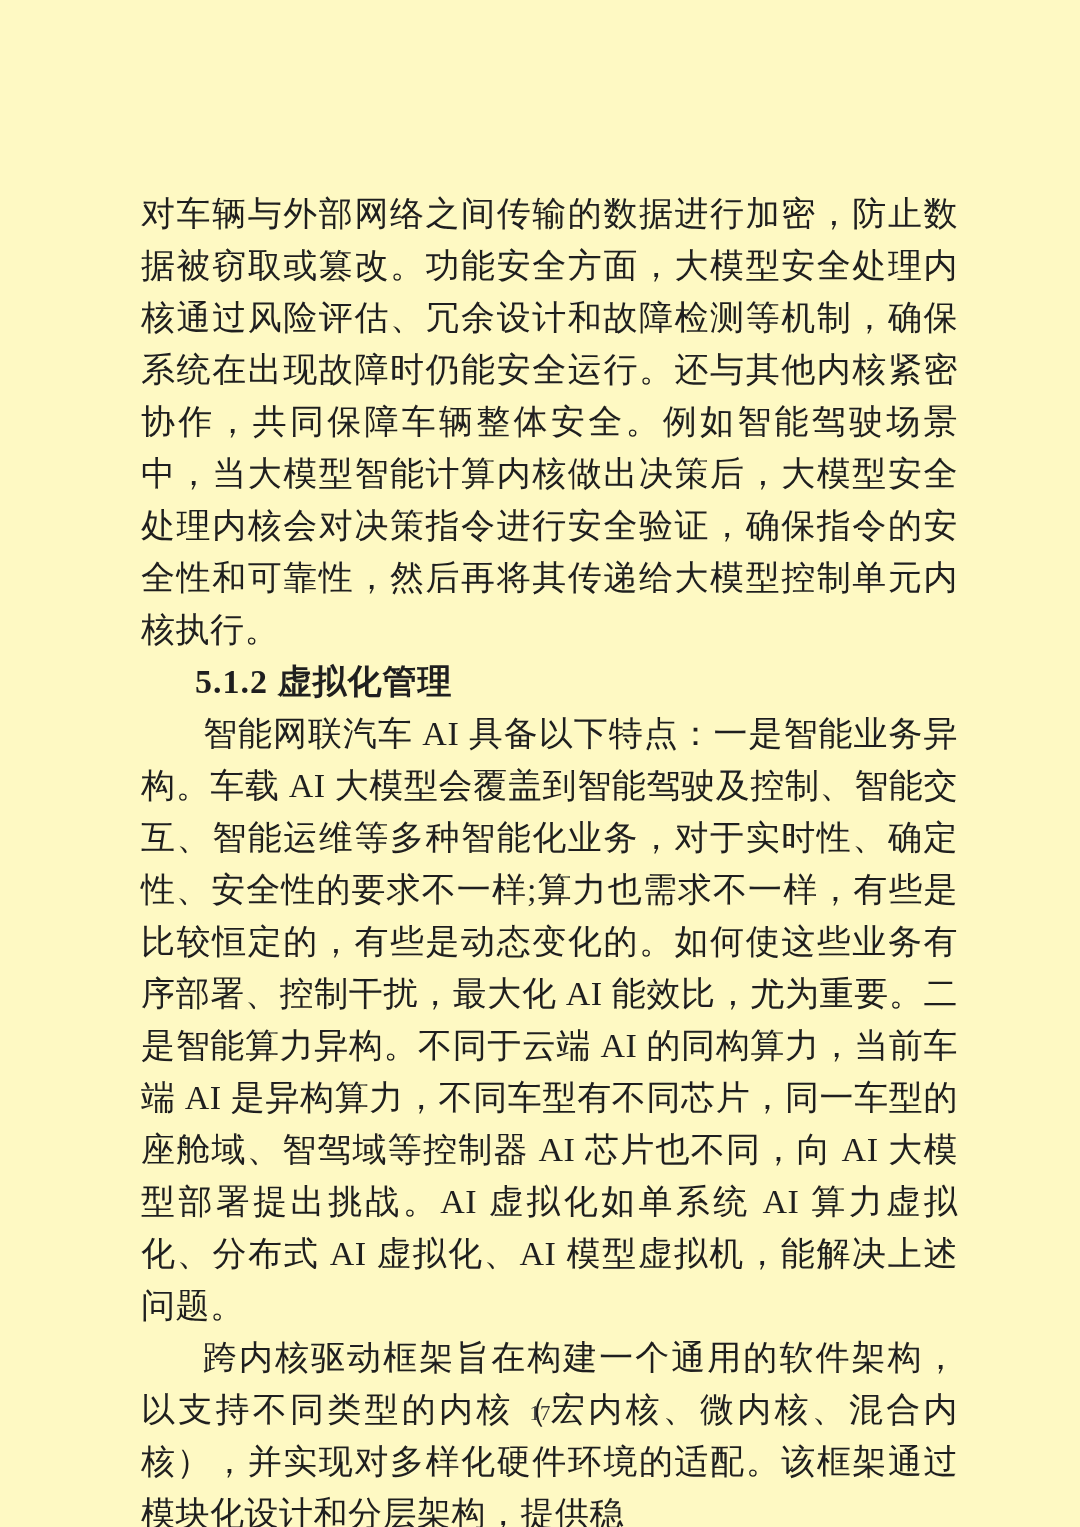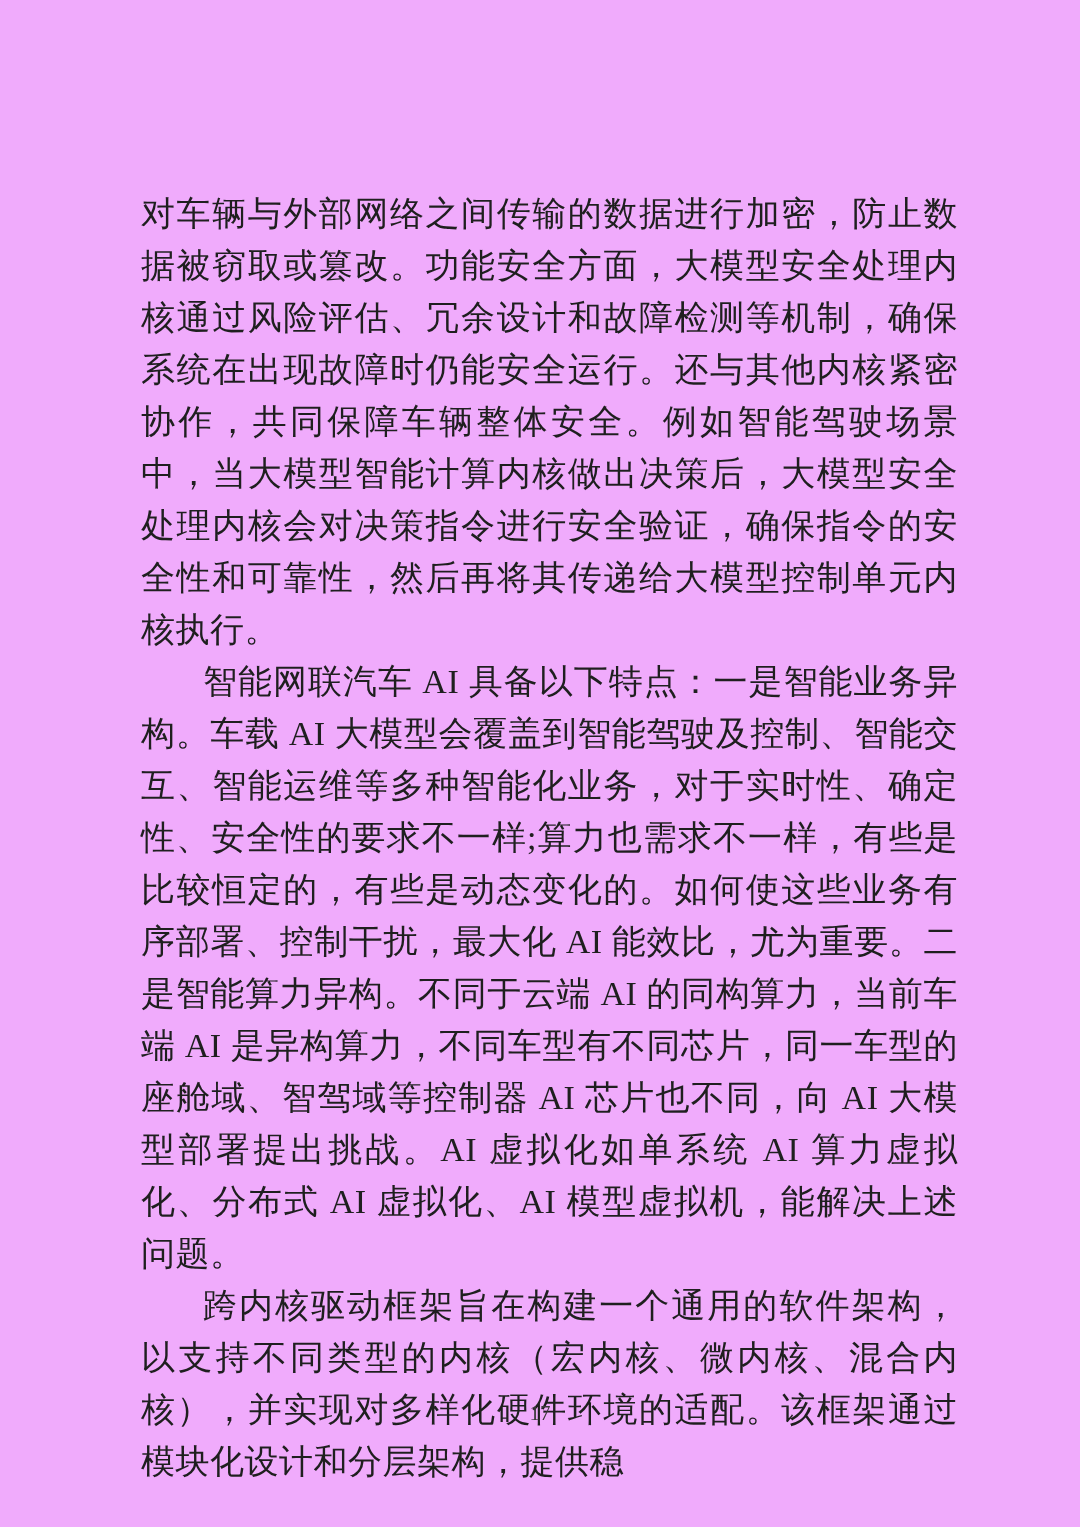--- a/index.html
+++ b/index.html
@@ -4,21 +4,21 @@
 <style>
   html, body {
     margin: 0;
     padding: 0;
     background: #ffffff;
   }
   .page {
     position: relative;
     width: 1080px;
     height: 1527px;
-    background: #f0abfc;
+    background: #fef9c3;
     overflow: hidden;
     font-family: "Liberation Serif", "DejaVu Serif", serif;
   }
   .text-block {
     position: absolute;
     left: 141px;
     top: 188px;
     width: 817px;
     color: #1f1f1f;
     font-size: 34px;
@@ -54,17 +54,18 @@
     color: #3a3a3a;
     font-family: "Liberation Serif", "DejaVu Serif", serif;
   }
 </style>
 </head>
 <body>
 
 <div class="page">
   <div class="text-block">
     <p class="continuation">对车辆与外部网络之间传输的数据进行加密，防止数据被窃取或篡改。功能安全方面，大模型安全处理内核通过风险评估、冗余设计和故障检测等机制，确保系统在出现故障时仍能安全运行。还与其他内核紧密协作，共同保障车辆整体安全。例如智能驾驶场景中，当大模型智能计算内核做出决策后，大模型安全处理内核会对决策指令进行安全验证，确保指令的安全性和可靠性，然后再将其传递给大模型控制单元内核执行。</p>
+    <h3>5.1.2 虚拟化管理</h3>
     <p>智能网联汽车 AI 具备以下特点：一是智能业务异构。车载 AI 大模型会覆盖到智能驾驶及控制、智能交互、智能运维等多种智能化业务，对于实时性、确定性、安全性的要求不一样;算力也需求不一样，有些是比较恒定的，有些是动态变化的。如何使这些业务有序部署、控制干扰，最大化 AI 能效比，尤为重要。二是智能算力异构。不同于云端 AI 的同构算力，当前车端 AI 是异构算力，不同车型有不同芯片，同一车型的座舱域、智驾域等控制器 AI 芯片也不同，向 AI 大模型部署提出挑战。AI 虚拟化如单系统 AI 算力虚拟化、分布式 AI 虚拟化、AI 模型虚拟机，能解决上述问题。</p>
     <p>跨内核驱动框架旨在构建一个通用的软件架构，以支持不同类型的内核（宏内核、微内核、混合内核），并实现对多样化硬件环境的适配。该框架通过模块化设计和分层架构，提供稳</p>
   </div>
   <div class="page-number">17</div>
 </div>
 
 </body></html>

